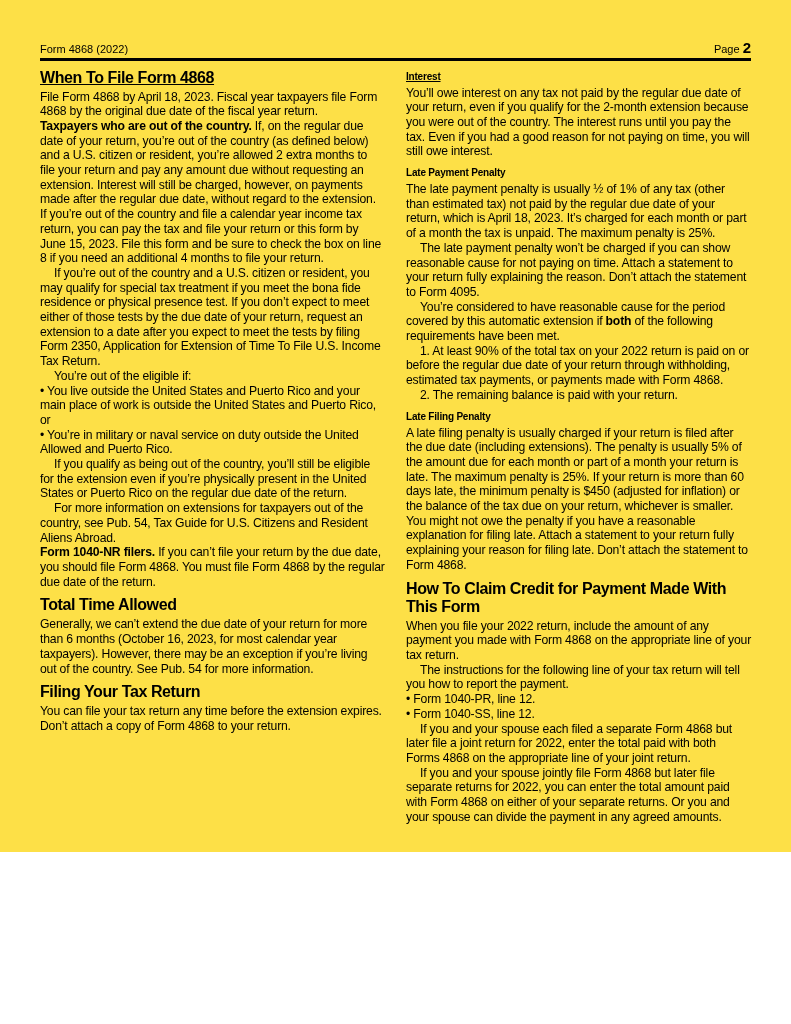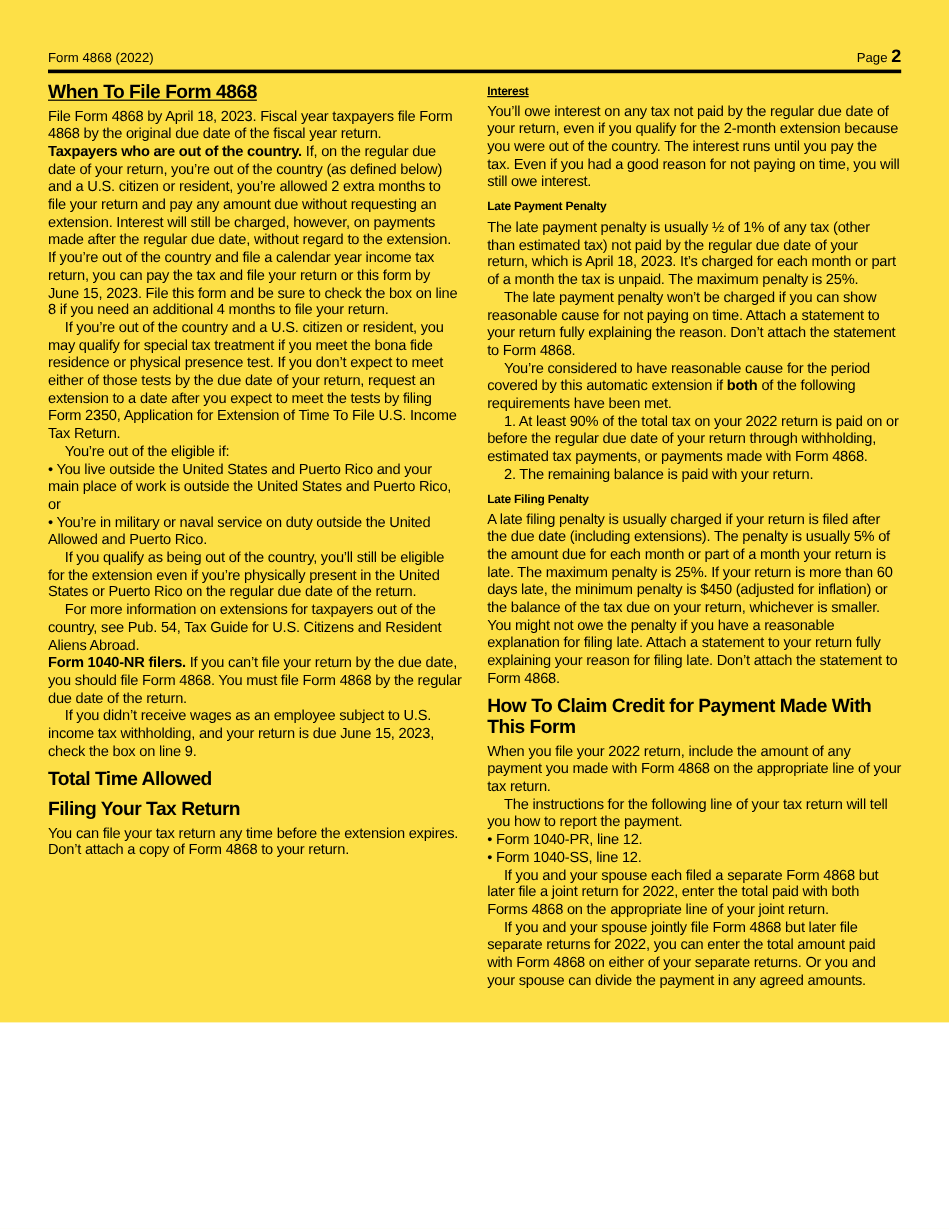--- a/index.html
+++ b/index.html
@@ -82,31 +82,31 @@
         <h2>When To File Form 4868</h2>
         <p><span>File Form 4868 by April 18, 2023. Fiscal year taxpayers file Form 4868 by the original due date of the fiscal year return.</span></p>
         <p><b>Taxpayers who are out of the country. </b><span>If, on the regular due date of your return, you’re out of the country (as defined below) and a U.S. citizen or resident, you’re allowed 2 extra months to file your return and pay any amount due without requesting an extension. Interest will still be charged, however, on payments made after the regular due date, without regard to the extension. If you’re out of the country and file a calendar year income tax return, you can pay the tax and file your return or this form by June 15, 2023. File this form and be sure to check the box on line 8 if you need an additional 4 months to file your return.</span></p>
         <p class="indent"><span>If you’re out of the country and a U.S. citizen or resident, you may qualify for special tax treatment if you meet the bona fide residence or physical presence test. If you don’t expect to meet either of those tests by the due date of your return, request an extension to a date after you expect to meet the tests by filing Form 2350, Application for Extension of Time To File U.S. Income Tax Return.</span></p>
         <p class="indent"><span>You’re out of the eligible if:</span></p>
         <p><span>• </span><span>You live outside the United States and Puerto Rico and your main place of work is outside the United States and Puerto Rico, or</span></p>
         <p><span>• </span><span>You’re in military or naval service on duty outside the United Allowed and Puerto Rico.</span></p>
         <p class="indent"><span>If you qualify as being out of the country, you’ll still be eligible for the extension even if you’re physically present in the United States or Puerto Rico on the regular due date of the return.</span></p>
         <p class="indent"><span>For more information on extensions for taxpayers out of the country, see Pub. 54, Tax Guide for U.S. Citizens and Resident Aliens Abroad.</span></p>
         <p><b>Form 1040-NR filers. </b><span>If you can’t file your return by the due date, you should file Form 4868. You must file Form 4868 by the regular due date of the return.</span></p>
-        <p class="indent"><span>If you didn’t receive wages as an employee subject to U.S. income tax withholding, and your return is due June 15, 2023, check the box on line 9.</span></p>
         <h2>Total Time Allowed</h2>
+        <p><span>Generally, we can’t extend the due date of your return for more than 6 months (October 16, 2023, for most calendar year taxpayers). However, there may be an exception if you’re living out of the country. See Pub. 54 for more information.</span></p>
         <h2>Filing Your Tax Return</h2>
         <p><span>You can file your tax return any time before the extension expires. Don’t attach a copy of Form 4868 to your return.</span></p>
       </div>
     <div class="col" id="col-right">
         <h3>Interest</h3>
         <p><span>You’ll owe interest on any tax not paid by the regular due date of your return, even if you qualify for the 2-month extension because you were out of the country. The interest runs until you pay the tax. Even if you had a good reason for not paying on time, you will still owe interest.</span></p>
         <h3>Late Payment Penalty</h3>
         <p><span>The late payment penalty is usually ½ of 1% of any tax (other than estimated tax) not paid by the regular due date of your return, which is April 18, 2023. It’s charged for each month or part of a month the tax is unpaid. The maximum penalty is 25%.</span></p>
-        <p class="indent"><span>The late payment penalty won’t be charged if you can show reasonable cause for not paying on time. Attach a statement to your return fully explaining the reason. Don’t attach the statement to Form 4868.</span></p>
+        <p class="indent"><span>The late payment penalty won’t be charged if you can show reasonable cause for not paying on time. Attach a statement to your return fully explaining the reason. Don’t attach the statement to Form 4095.</span></p>
         <p class="indent"><span>You’re considered to have reasonable cause for the period covered by this automatic extension if </span><b>both</b><span> of the following requirements have been met.</span></p>
         <p class="indent"><span>1. At least 90% of the total tax on your 2022 return is paid on or before the regular due date of your return through withholding, estimated tax payments, or payments made with Form 4868.</span></p>
         <p class="indent"><span>2. The remaining balance is paid with your return.</span></p>
         <h3>Late Filing Penalty</h3>
         <p><span>A late filing penalty is usually charged if your return is filed after the due date (including extensions). The penalty is usually 5% of the amount due for each month or part of a month your return is late. The maximum penalty is 25%. If your return is more than 60 days late, the minimum penalty is $450 (adjusted for inflation) or the balance of the tax due on your return, whichever is smaller. You might not owe the penalty if you have a reasonable explanation for filing late. Attach a statement to your return fully explaining your reason for filing late. Don’t attach the statement to Form 4868.</span></p>
         <h2>How To Claim Credit for Payment Made With This Form</h2>
         <p><span>When you file your 2022 return, include the amount of any payment you made with Form 4868 on the appropriate line of your tax return.</span></p>
         <p class="indent"><span>The instructions for the following line of your tax return will tell you how to report the payment.</span></p>
         <p><span>• </span><span>Form 1040-PR, line 12.</span></p>
         <p><span>• </span><span>Form 1040-SS, line 12.</span></p>

